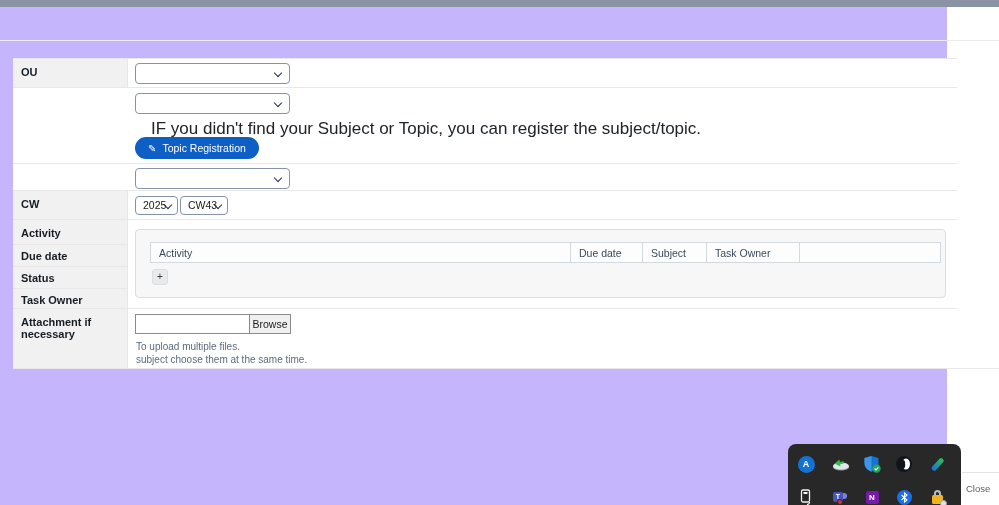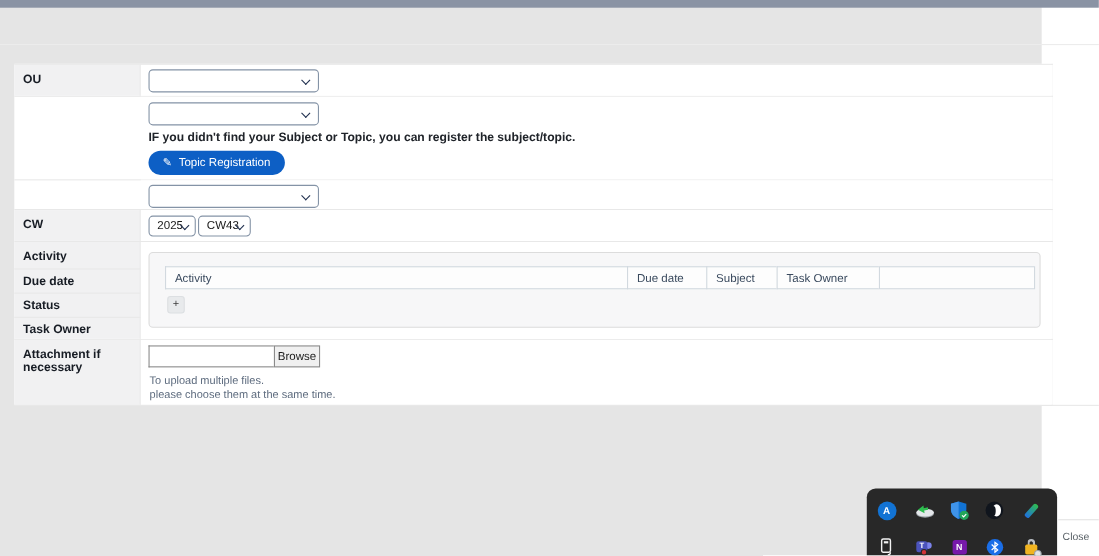--- a/index.html
+++ b/index.html
@@ -1,18 +1,18 @@
 <!DOCTYPE html>
 <html><head>
 <meta charset="utf-8">
 <style>
   * { margin:0; padding:0; box-sizing:border-box; }
   html,body { width:999px; height:505px; background:#fff; overflow:hidden;
               font-family:"Liberation Sans", sans-serif; }
-  .screen { position:relative; width:947px; height:505px; background:#e5e5e5; }
+  .screen { position:relative; width:947px; height:505px; background:#c4b5fd; }
 
   
   .top-bar { position:absolute; left:0; top:0; width:999px; height:7px; background:#8a93a4; }
   .header-divider { position:absolute; left:0; top:40px; width:999px; height:1px; background:#ececec; }
 
   
   .form-table { position:absolute; left:13px; top:58px; width:944px; height:310px;
                 border-top:1px solid #e8e8e8; border-right:1px solid #e8e8e8; background:#fff; }
   .form-row { position:absolute; left:0; width:944px; border-bottom:1px solid #e8e8e8; }
   .label-cell { position:absolute; left:0; top:0; bottom:0; width:115px; background:#f1f1f2;
@@ -23,21 +23,21 @@
   .sub-label { position:absolute; left:8px; width:104px; font-size:11px; font-weight:bold; color:#171c24; }
 
   
   .sel { position:absolute; background:#fff; border:1px solid #8493a6; border-radius:4px;
          font-size:10.5px; color:#1a1a1a; padding:3px 18px 0 7px; }
   .sel .chev { position:absolute; right:8px; top:6px; width:6px; height:6px;
                border-right:1.7px solid #20304f; border-bottom:1.7px solid #20304f;
                transform:rotate(45deg); }
   .sel.small .chev { right:6px; top:5px; }
 
-  .hint-text { position:absolute; left:7px; font-size:11px; color:#20242a;font-weight:bold; }
+  .hint-text { position:absolute; left:23px; font-size:17px; color:#20242a; }
 
   .pill-btn { position:absolute; left:7px; height:22px; background:#0d5fc5; color:#fff;
               border:none; border-radius:12px; font-size:10.5px; padding:0 13px;
               display:flex; align-items:center; gap:6px; cursor:pointer;
               font-family:"Liberation Sans", sans-serif; }
   .pill-btn .pencil { font-size:10px; transform:rotate(0deg); }
 
   
   .activity-panel { position:absolute; left:7px; top:9px; width:811px; height:69px;
                     background:#f7f7f8; border:1px solid #dcdcdc; border-radius:4px; }
@@ -172,21 +172,21 @@
         </div>
       </div>
     </div>
 
     <div class="form-row" style="top:250px; height:60px;">
       <div class="label-cell">Attachment if necessary</div>
       <div class="content-cell">
         <div class="file-box"></div>
         <div class="browse-btn">Browse</div>
         <div class="upload-hint" style="top:32px;">To upload multiple files.</div>
-        <div class="upload-hint" style="top:45px;">please choose them at the same time.</div>
+        <div class="upload-hint" style="top:45px;">subject choose them at the same time.</div>
       </div>
     </div>
   </div>
 
   <div class="form-bottom-line"></div>
 
   <div class="tray-flyout">
 
     <div class="tray-icon" style="left:6px; top:8px;">
       <div class="circle-a">

